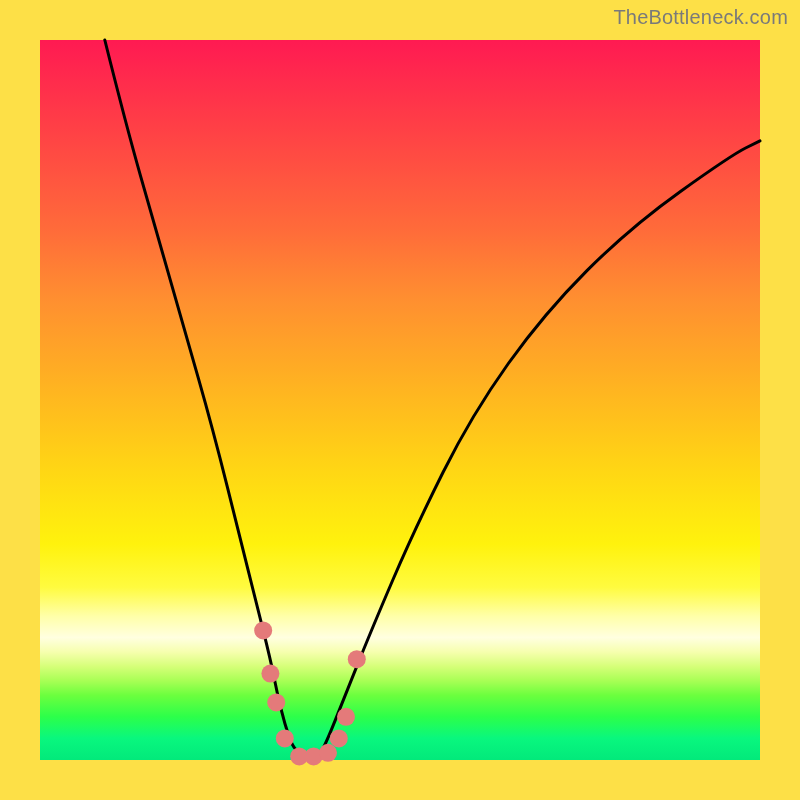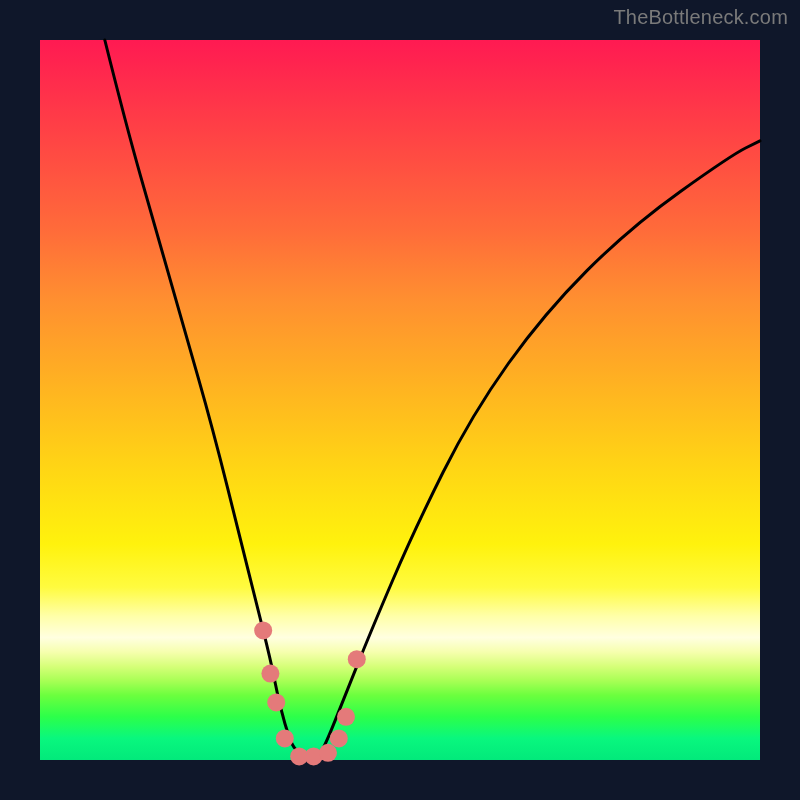--- a/index.html
+++ b/index.html
@@ -8,21 +8,21 @@
     width: 800px;
     height: 800px;
     background: #000;
     font-family: Arial, Helvetica, sans-serif;
     overflow: hidden;
   }
   .outer {
     position: relative;
     width: 800px;
     height: 800px;
-    background: #0f172a;
+    background: #fde047;
   }
   .watermark {
     position: absolute;
     top: 6px;
     right: 12px;
     color: #7a7a7a;
     font-size: 20px;
     font-weight: 500;
     letter-spacing: 0.2px;
     z-index: 10;

